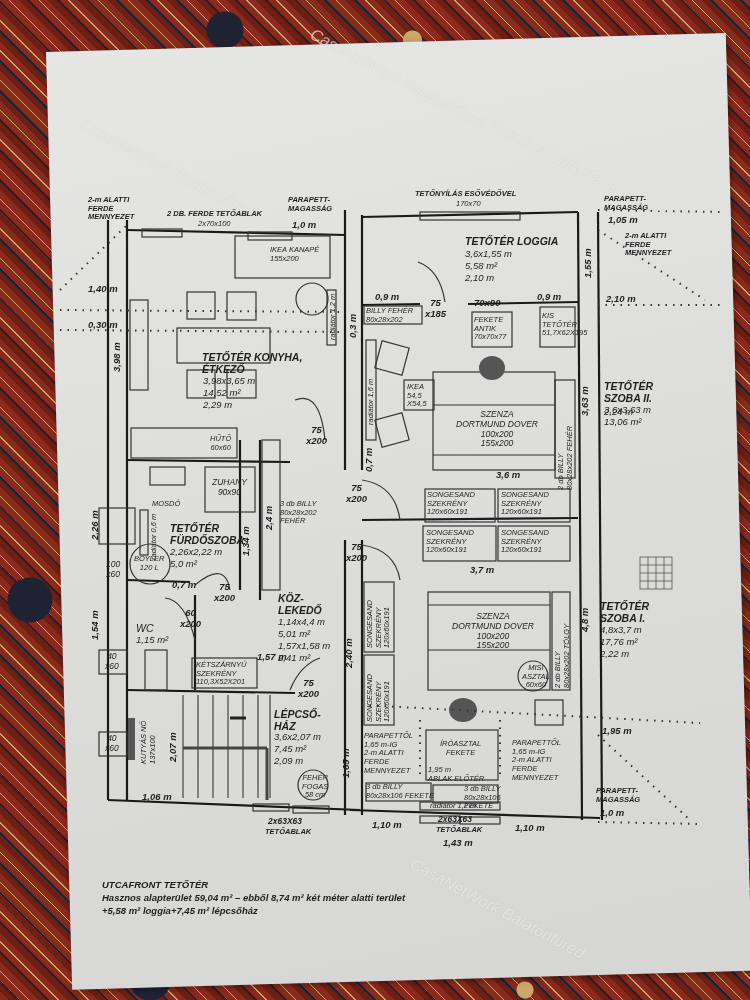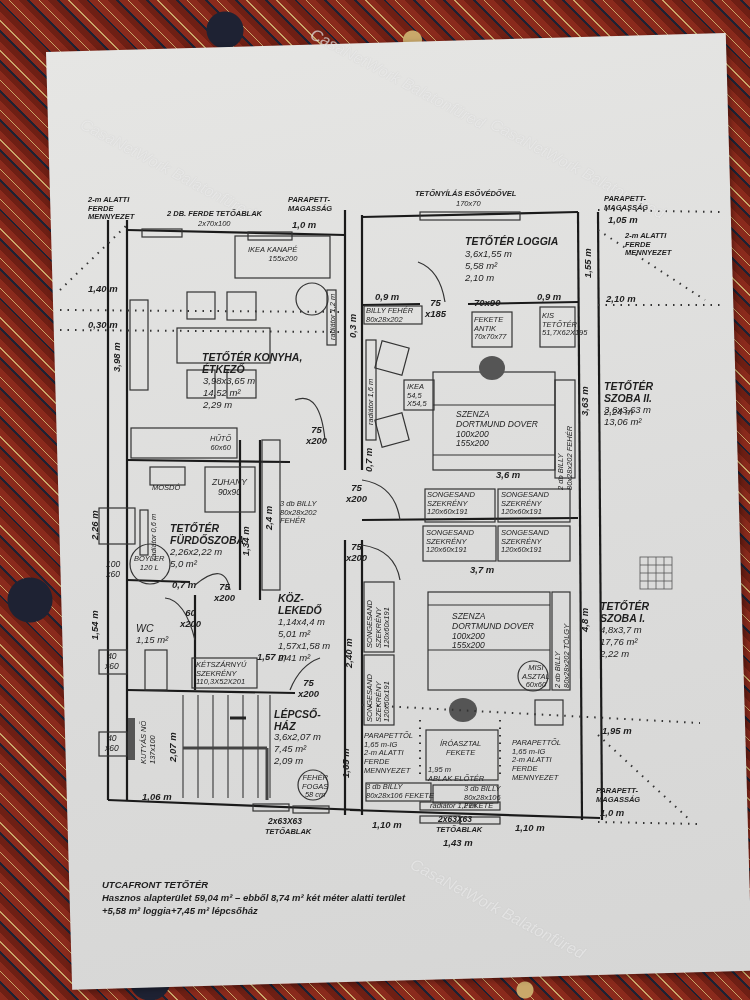--- a/index.html
+++ b/index.html
@@ -17,21 +17,21 @@
       radial-gradient(circle at 20% 98%, #1e2233 0 20px, transparent 21px),
       radial-gradient(circle at 70% 99%, #c9a86a 0 8px, transparent 9px),
       repeating-linear-gradient(45deg, #8a2a1c 0 6px, #6e1f14 6px 12px, #1e2233 12px 14px, #8a2a1c 14px 20px, #c9a86a 20px 21px);
   }
   .paper{position:absolute;left:46px;top:52px;width:680px;height:938px;
     background:linear-gradient(170deg,#e6e6e4 0%,#dcdcdb 55%,#d6d6d5 100%);
     transform:rotate(-1.6deg);transform-origin:0 0;
     box-shadow:2px 2px 6px rgba(0,0,0,0.35);}
   .plan{position:absolute;left:0;top:0;width:750px;height:1000px;}
   .lbl{position:absolute;font-style:italic;font-weight:bold;color:#1e1e1e;white-space:pre;line-height:1.15;}
-  .s7{font-size:7.5px;} .s8{font-size:8.5px;} .s9{font-size:9.5px;} .s10{font-size:10.5px;}
+  .s7{font-size:7.5px;} .s8{font-size:8.5px;text-align:center;} .s9{font-size:9.5px;} .s10{font-size:10.5px;}
   .n{font-weight:normal;}
   .rot{transform:rotate(-90deg);transform-origin:left top;}
   .wm{position:absolute;color:rgba(255,255,255,0.55);font-size:16px;font-style:italic;transform:rotate(28deg);white-space:nowrap;text-shadow:0 0 1px rgba(150,150,150,0.4);}
 </style>
 </head>
 <body>
 
 <div class="carpet"></div>
 
 <div class="paper"></div>
@@ -277,21 +277,21 @@
   <div class="lbl s9 n" style="left:274px;top:756px;">2,09 m</div>
 </div>
 <div>
   <div class="lbl s10" style="left:600px;top:600px;">TETŐTÉR
 SZOBA I.</div>
   <div class="lbl s9 n" style="left:600px;top:625px;">4,8x3,7 m</div>
   <div class="lbl s9 n" style="left:600px;top:637px;">17,76 m²</div>
   <div class="lbl s9 n" style="left:600px;top:649px;">2,22 m</div>
 </div>
 
-<div class="lbl s7 n" style="left:248px;top:246px;text-align:right;">IKEA KANAPÉ
+<div class="lbl s7 n" style="left:270px;top:246px;text-align:left;">IKEA KANAPÉ
 155x200</div>
 <div class="lbl s7 n rot" style="left:329px;top:340px;">radiátor 1,2 m</div>
 <div class="lbl s7 n" style="left:210px;top:435px;text-align:center;">HŰTŐ
 60x60</div>
 <div class="lbl s7 n" style="left:366px;top:307px;">BILLY FEHÉR
 80x28x202</div>
 <div class="lbl s9" style="left:425px;top:298px;text-align:center;">75
 x185</div>
 <div class="lbl s9" style="left:474px;top:298px;">70x90</div>
 <div class="lbl s7 n" style="left:474px;top:316px;">FEKETE
@@ -303,21 +303,21 @@
 <div class="lbl s7 n rot" style="left:367px;top:425px;">radiátor 1,6 m</div>
 <div class="lbl s7 n" style="left:407px;top:383px;">IKEA
 54,5
 X54,5</div>
 <div class="lbl s8 n" style="left:456px;top:410px;">SZENZA
 DORTMUND DOVER
 100x200
 155x200</div>
 <div class="lbl s7 n rot" style="left:557px;top:490px;">2 db BILLY
 80x28x202 FEHÉR</div>
-<div class="lbl s7 n" style="left:152px;top:484px;">MOSDÓ</div>
+<div class="lbl s7 n" style="left:152px;top:500px;">MOSDÓ</div>
 <div class="lbl s8 n" style="left:212px;top:478px;text-align:center;">ZUHANY
 90x90</div>
 <div class="lbl s8 n" style="left:106px;top:512px;text-align:center;margin-top:48px;">100
 x60</div>
 <div class="lbl s7 n rot" style="left:150px;top:560px;">radiátor 0,6 m</div>
 <div class="lbl s7 n" style="left:134px;top:555px;text-align:center;">BOYLER
 120 L</div>
 <div class="lbl s7 n" style="left:280px;top:500px;">3 db BILLY
 80x28x202
 FEHÉR</div>

